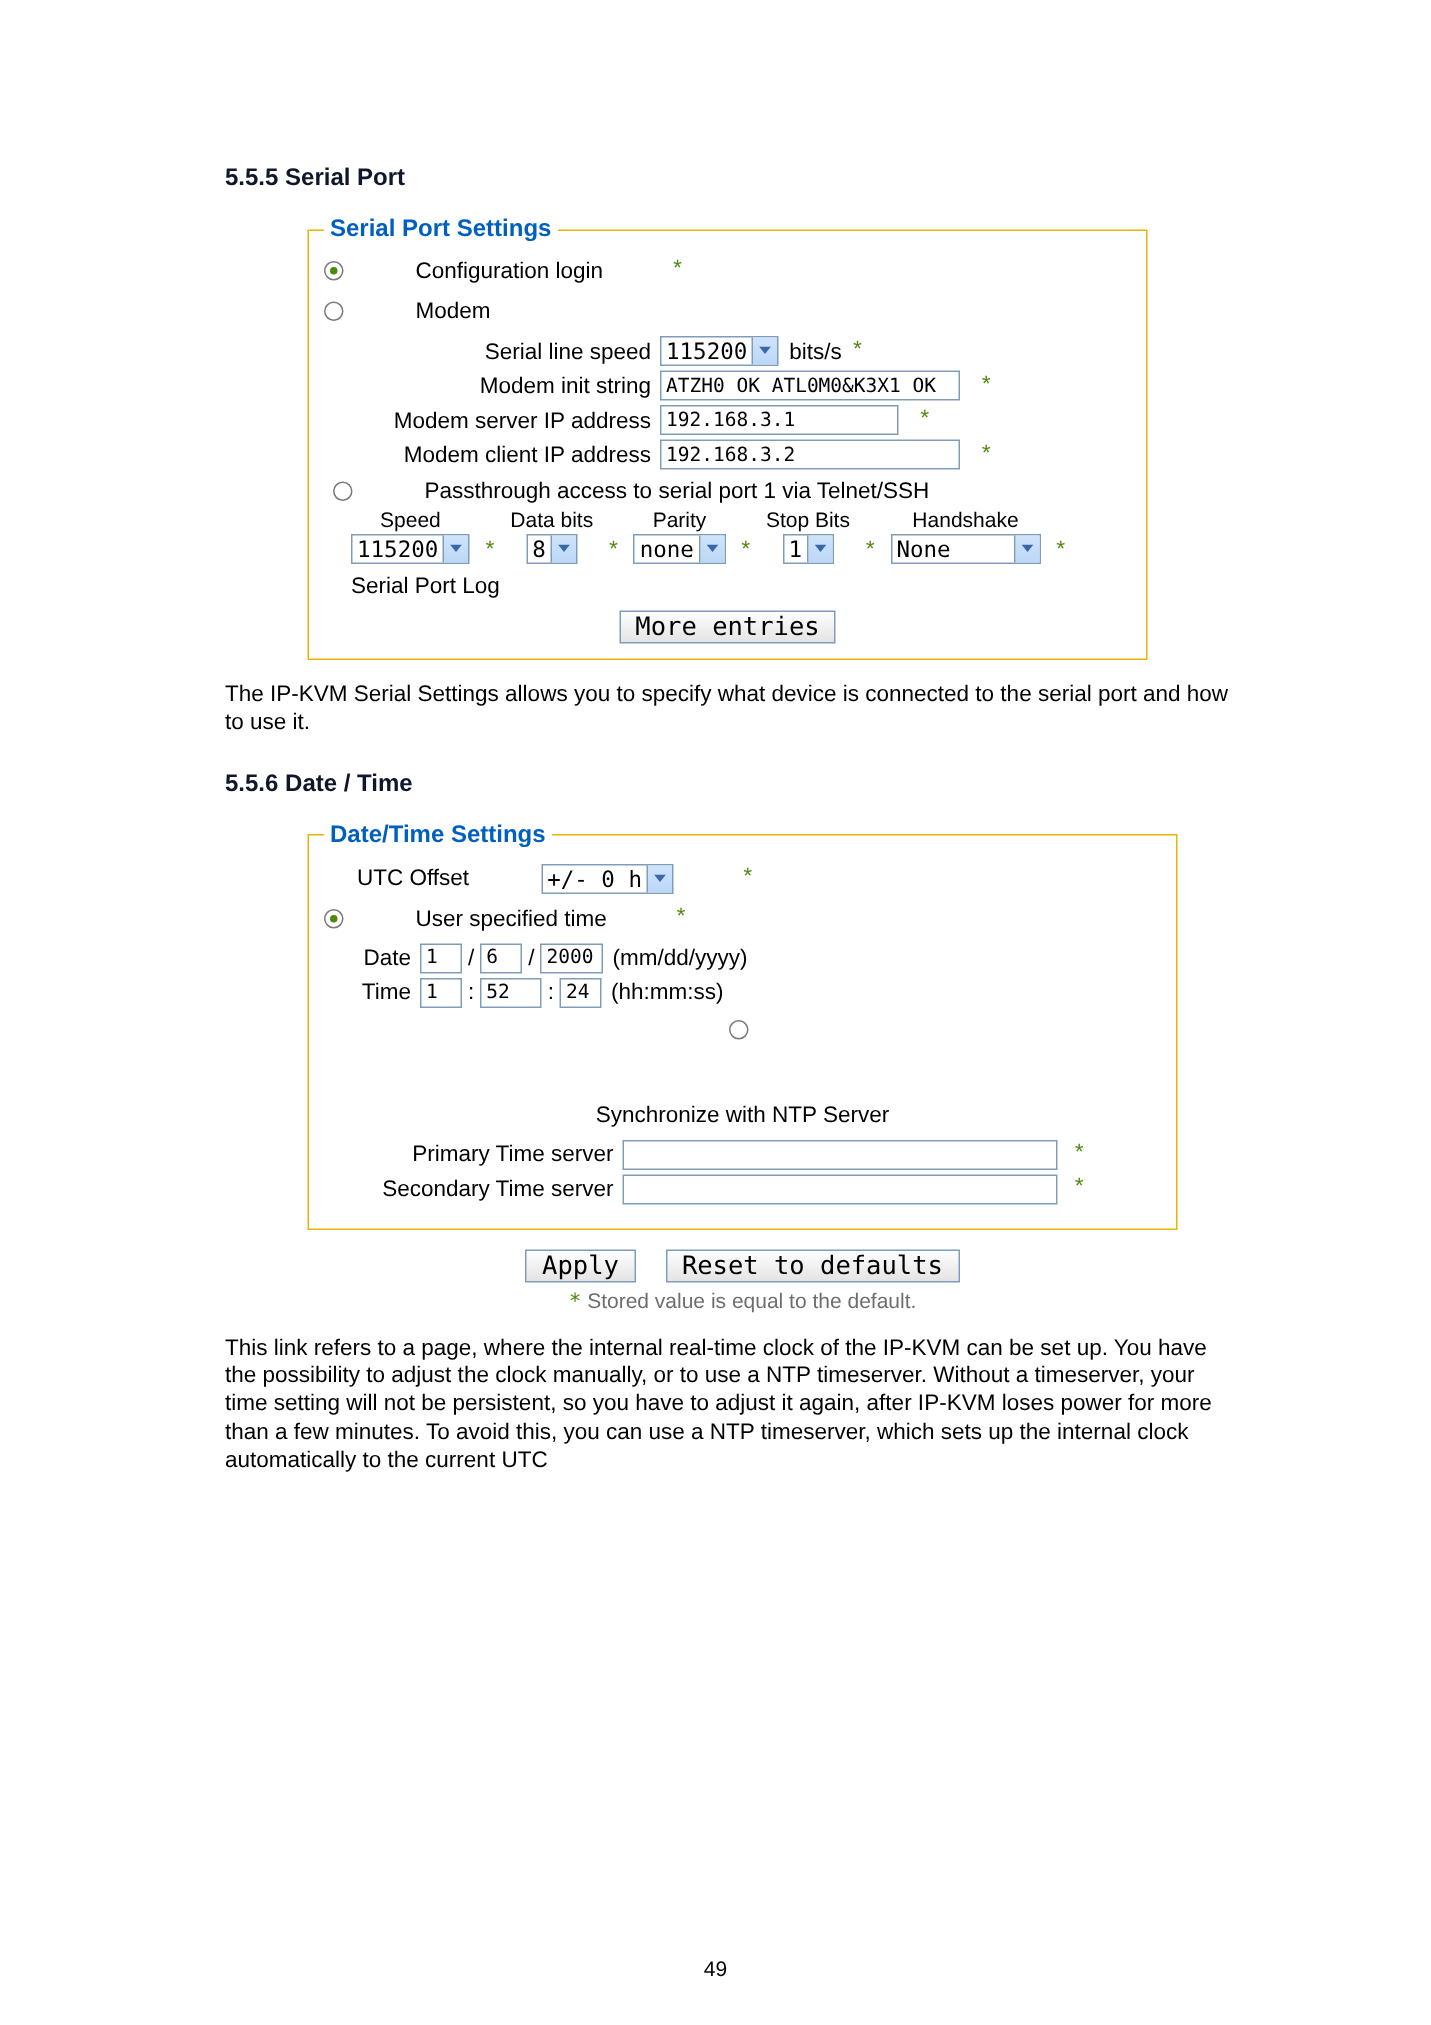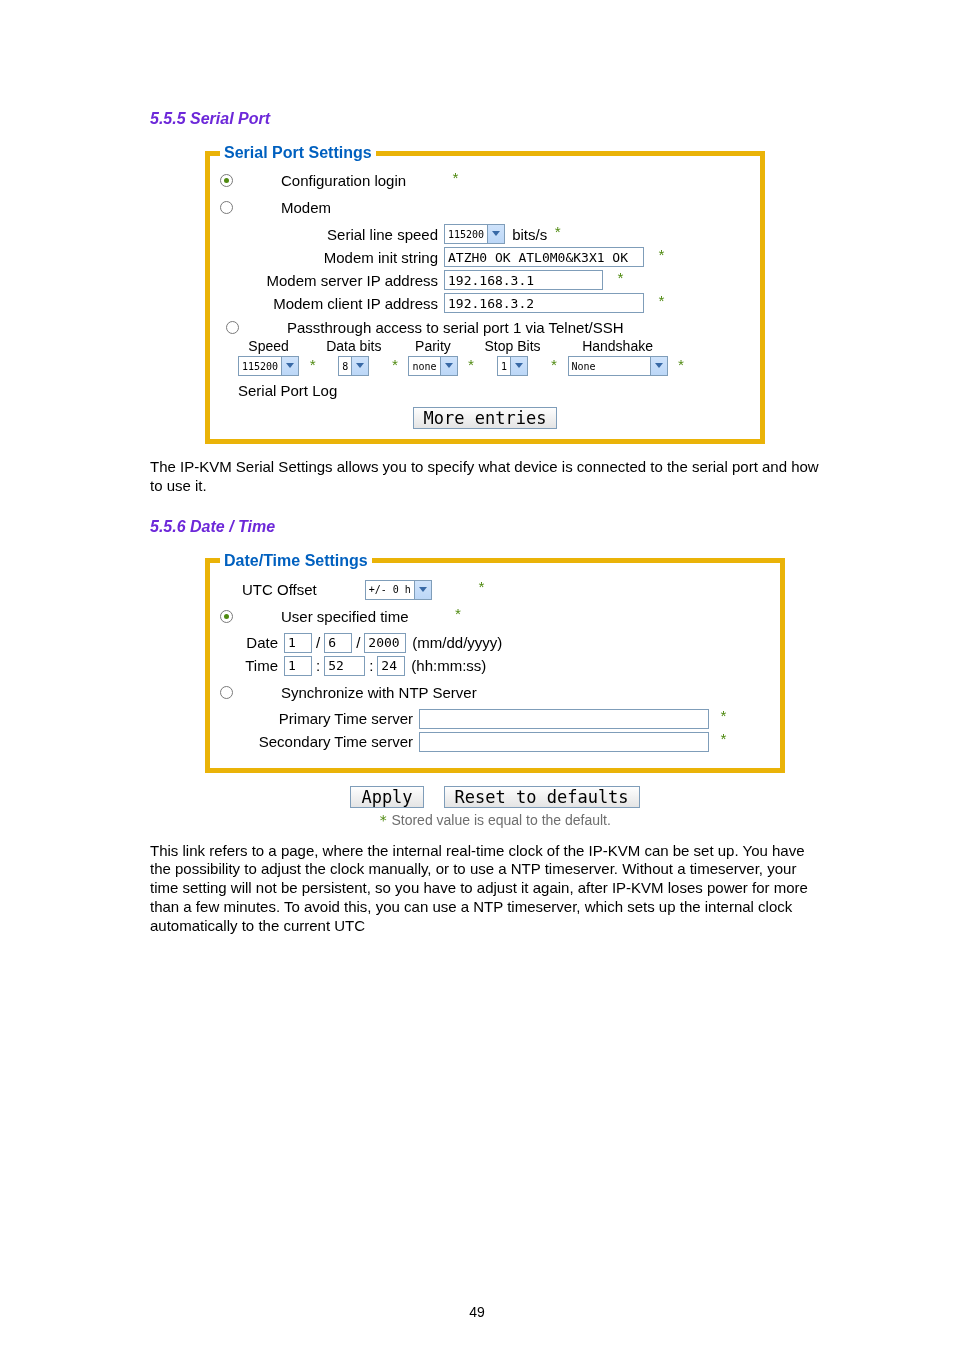--- a/index.html
+++ b/index.html
@@ -11,31 +11,30 @@
     font-size: 15px;
   }
   .page {
     width: 954px;
     min-height: 1350px;
     box-sizing: border-box;
     padding: 110px 128px 0 150px;
     position: relative;
   }
   .section-heading {
-    color: #6d28d9;
+    color: #0f172a;
     font-weight: bold;
     font-size: 16px;
     margin: 0 0 16px 0;
-    font-style: italic;
   }
   .panel-wrap {
     margin-left: 55px;
   }
   fieldset.panel {
-    border: 5px solid #eab308;
+    border: 1px solid #eab308;
     padding: 6px 10px 10px 10px;
     margin: 0 0 13px 0;
   }
   fieldset.panel > legend {
     color: #0060bf;
     font-weight: bold;
     font-size: 16px;
     padding: 0 4px;
   }
   .row {
@@ -87,21 +86,21 @@
     display: flex;
     align-items: center;
     gap: 3px;
   }
   .select-box {
     display: inline-flex;
     align-items: center;
     border: 1px solid #7f9db9;
     background: #fff;
     font-family: monospace;
-    font-size: 10px;
+    font-size: 15px;
     height: 20px;
     box-sizing: border-box;
   }
   .select-box .sel-text {
     padding: 0 3px;
     white-space: nowrap;
   }
   .select-box .sel-btn {
     width: 16px;
     height: 18px;
@@ -379,21 +378,21 @@
           <span style="width:40px;text-align:right;padding-right:6px;">Time</span>
           <span class="txt" style="width:28px;">1</span>
           <span style="padding:0 4px;">:</span>
           <span class="txt" style="width:41px;">52</span>
           <span style="padding:0 4px;">:</span>
           <span class="txt" style="width:28px;">24</span>
           <span style="margin-left:6px;">(hh:mm:ss)</span>
         </div>
       </div>
 
-      <div class="row" style="margin-top:8px;">
+      <div class="row" style="margin-top:8px;flex-direction:column;">
         <span class="radio"></span>
         <span>Synchronize with NTP Server</span>
       </div>
 
       <div class="inner-block">
         <div class="field-row">
           <div class="label-col" style="width:175px;">Primary Time server</div>
           <span class="txt" style="width:290px;"></span>
           <span class="star" style="margin-left:10px;">*</span>
         </div>

